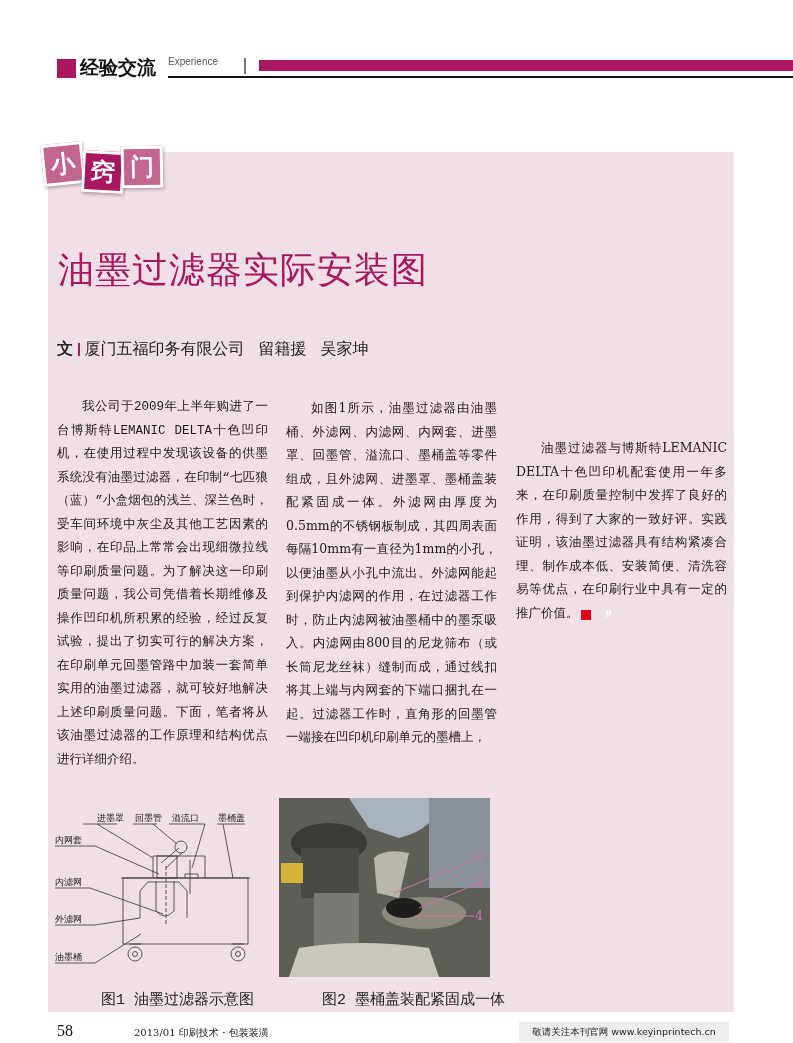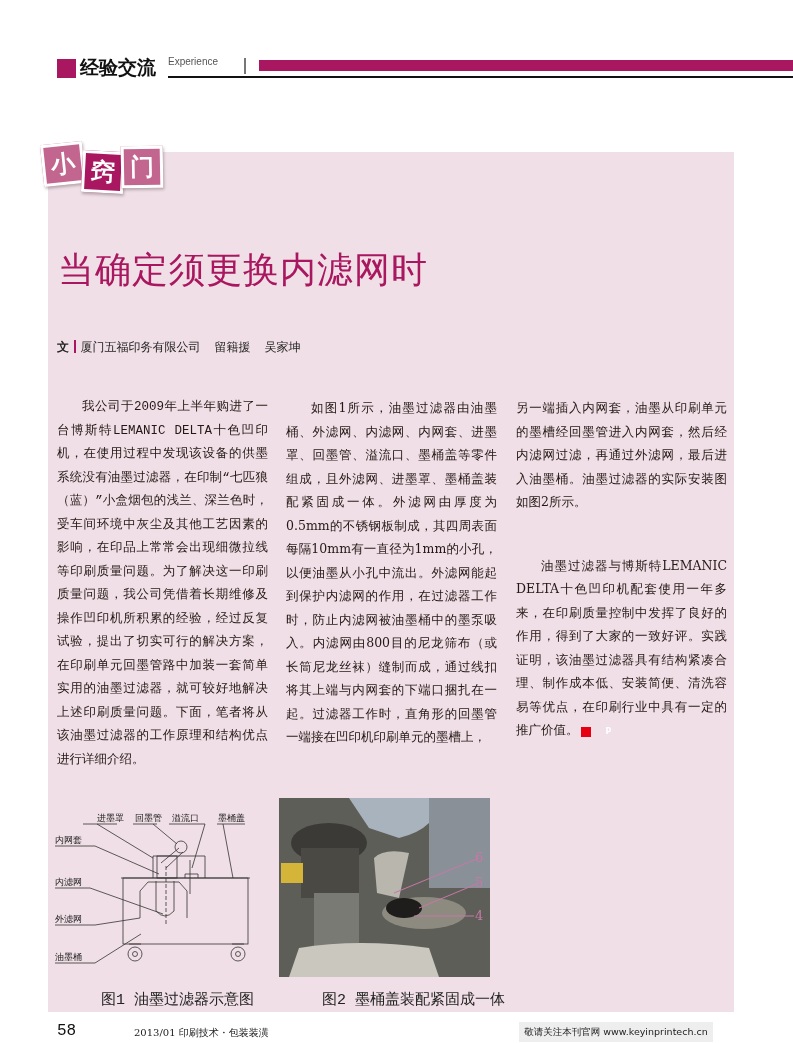--- a/index.html
+++ b/index.html
@@ -17,78 +17,77 @@
 
   .panel { position: absolute; left: 48px; top: 152px; width: 686px; height: 860px; background: #f0dfe6; }
 
   .badge { position: absolute; width: 36px; height: 36px; color: #fff; font-family: "DejaVu Sans", sans-serif; font-size: 24px; font-weight: bold; text-align: center; line-height: 36px; border: 3px solid #fff; box-shadow: 1px 2px 3px rgba(0,0,0,0.25); }
   .badge1 { left: 42px; top: 143px; background: #c3668f; transform: rotate(-6deg); }
   .badge2 { left: 82px; top: 151px; background: #a8175f; transform: rotate(3deg); }
   .badge3 { left: 121px; top: 146px; background: #c3668f; transform: rotate(-1deg); }
 
   .title { position: absolute; left: 58px; top: 246px; font-family: "DejaVu Sans", sans-serif; font-size: 36px; color: #a8175f; letter-spacing: 1px; }
 
-  .byline { position: absolute; left: 57px; top: 339px; font-family: "DejaVu Sans", sans-serif; font-size: 12px; color: #222; }
+  .byline { position: absolute; left: 57px; top: 339px; font-family: "DejaVu Sans", sans-serif; font-size: 16px; color: #222; }
   .byline b { font-weight: bold; }
   .byline .sep { display: inline-block; width: 1.5px; height: 13px; background: #a8175f; vertical-align: -2px; margin: 0 5px; }
   .byline .gap { display: inline-block; width: 14px; }
 
   .col { position: absolute; width: 211px; font-size: 12.5px; line-height: 23.5px; text-align: justify; color: #231815; }
   .col p { margin: 0; text-indent: 2em; }
   .col1 { left: 57px; top: 396px; font-family: Liberation Mono, monospace; }
   .col2 { left: 286px; top: 396px; }
   .col3 { left: 516px; top: 396px; }
   .col h3 { margin: 2px 0 0 0; font-family: "DejaVu Sans", sans-serif; font-weight: bold; font-size: 14px; line-height: 22px; text-indent: 0; }
   .col3 .spacer { height: 14px; }
   .col3 .spacer2 { height: 26px; }
   .tp { display: inline-block; width: 10px; height: 10px; background: #e60012; color: #fff; font-size: 8px; line-height: 10px; text-align: center; font-family: "DejaVu Sans", sans-serif; font-weight: bold; vertical-align: 0px; margin-left: 2px; }
 
   .fig1 { position: absolute; left: 55px; top: 808px; width: 205px; height: 165px; }
   .fig-cap { position: absolute; font-family: Liberation Mono, monospace; font-size: 15px; color: #222; }
   .cap1 { left: 101px; top: 990px; }
   .cap2 { left: 322px; top: 990px; }
   .fig2 { position: absolute; left: 279px; top: 798px; width: 211px; height: 179px; background: #6b6a63; overflow: hidden; }
 
-  .footer-pg { position: absolute; left: 57px; top: 1022px; font-family: Liberation Mono, monospace; font-size: 16px; color: #111; text-align: right; }
+  .footer-pg { position: absolute; left: 57px; top: 1022px; font-family: Liberation Serif, serif; font-size: 16px; color: #111; text-align: right; }
   .footer-pub { position: absolute; left: 90px; top: 1026px; font-size: 10px; color: #222; margin-left: 44px; }
-  .footer-site { position: absolute; left: 519px; top: 1022px; width: 194px; height: 20px; background: #eeeeee; font-family: "DejaVu Sans", sans-serif; font-size: 9.5px; color: #222; line-height: 20px; text-align: center; }
+  .footer-site { position: absolute; left: 519px; top: 1022px; width: 210px; height: 20px; background: #eeeeee; font-family: "DejaVu Sans", sans-serif; font-size: 9.5px; color: #222; line-height: 20px; text-align: center; }
 </style>
 </head>
 <body>
 
 <div class="header"></div>
 <div class="hdr-square"></div>
 <div class="hdr-cn">经验交流</div>
 <div class="hdr-en">Experience</div>
 <div class="hdr-underline"></div>
 <div class="hdr-divider"></div>
 <div class="hdr-bar"></div>
 
 <div class="panel"></div>
 
 <div class="badge badge1">小</div>
 <div class="badge badge2">窍</div>
 <div class="badge badge3">门</div>
 
-<div class="title">当确定须更换内滤网时</div>
+<div class="title">油墨过滤器实际安装图</div>
 
 <div class="byline">
   <b>文</b><span class="sep"></span><span>厦门五福印务有限公司</span><span class="gap"></span><span>留籍援</span><span class="gap"></span><span>吴家坤</span>
 </div>
 
 <div class="col col1">
   <p>我公司于2009年上半年购进了一台博斯特LEMANIC DELTA十色凹印机，在使用过程中发现该设备的供墨系统没有油墨过滤器，在印制“七匹狼（蓝）”小盒烟包的浅兰、深兰色时，受车间环境中灰尘及其他工艺因素的影响，在印品上常常会出现细微拉线等印刷质量问题。为了解决这一印刷质量问题，我公司凭借着长期维修及操作凹印机所积累的经验，经过反复试验，提出了切实可行的解决方案，在印刷单元回墨管路中加装一套简单实用的油墨过滤器，就可较好地解决上述印刷质量问题。下面，笔者将从该油墨过滤器的工作原理和结构优点进行详细介绍。</p>
 </div>
 
 <div class="col col2">
   <p>如图1所示，油墨过滤器由油墨桶、外滤网、内滤网、内网套、进墨罩、回墨管、溢流口、墨桶盖等零件组成，且外滤网、进墨罩、墨桶盖装配紧固成一体。外滤网由厚度为0.5mm的不锈钢板制成，其四周表面每隔10mm有一直径为1mm的小孔，以便油墨从小孔中流出。外滤网能起到保护内滤网的作用，在过滤器工作时，防止内滤网被油墨桶中的墨泵吸入。内滤网由800目的尼龙筛布（或长筒尼龙丝袜）缝制而成，通过线扣将其上端与内网套的下端口捆扎在一起。过滤器工作时，直角形的回墨管一端接在凹印机印刷单元的墨槽上，</p>
 </div>
 
 <div class="col col3">
-  <p style="text-indent:0">另一端插入内网套，油墨从印刷单元的墨槽经回墨管进入内网套，然后经内滤网过滤，再通过外滤网，最后进入油墨桶。油墨过滤器的实际安装图如图2所示。</p>
   <div class="spacer"></div>
   <div class="spacer2"></div>
   <p><span>油墨过滤器与博斯特LEMANIC DELTA十色凹印机配套使用一年多来，在印刷质量控制中发挥了良好的作用，得到了大家的一致好评。实践证明，该油墨过滤器具有结构紧凑合理、制作成本低、安装简便、清洗容易等优点，在印刷行业中具有一定的推广价值。</span><span class="tp">P</span></p>
 </div>
 
 <svg class="fig1" viewBox="0 0 205 165" xmlns="http://www.w3.org/2000/svg">
   <g fill="none" stroke="#333" stroke-width="0.8">
 
     <rect x="68" y="70" width="125" height="66"></rect>
     <line x1="66" y1="70" x2="195" y2="70"></line>

